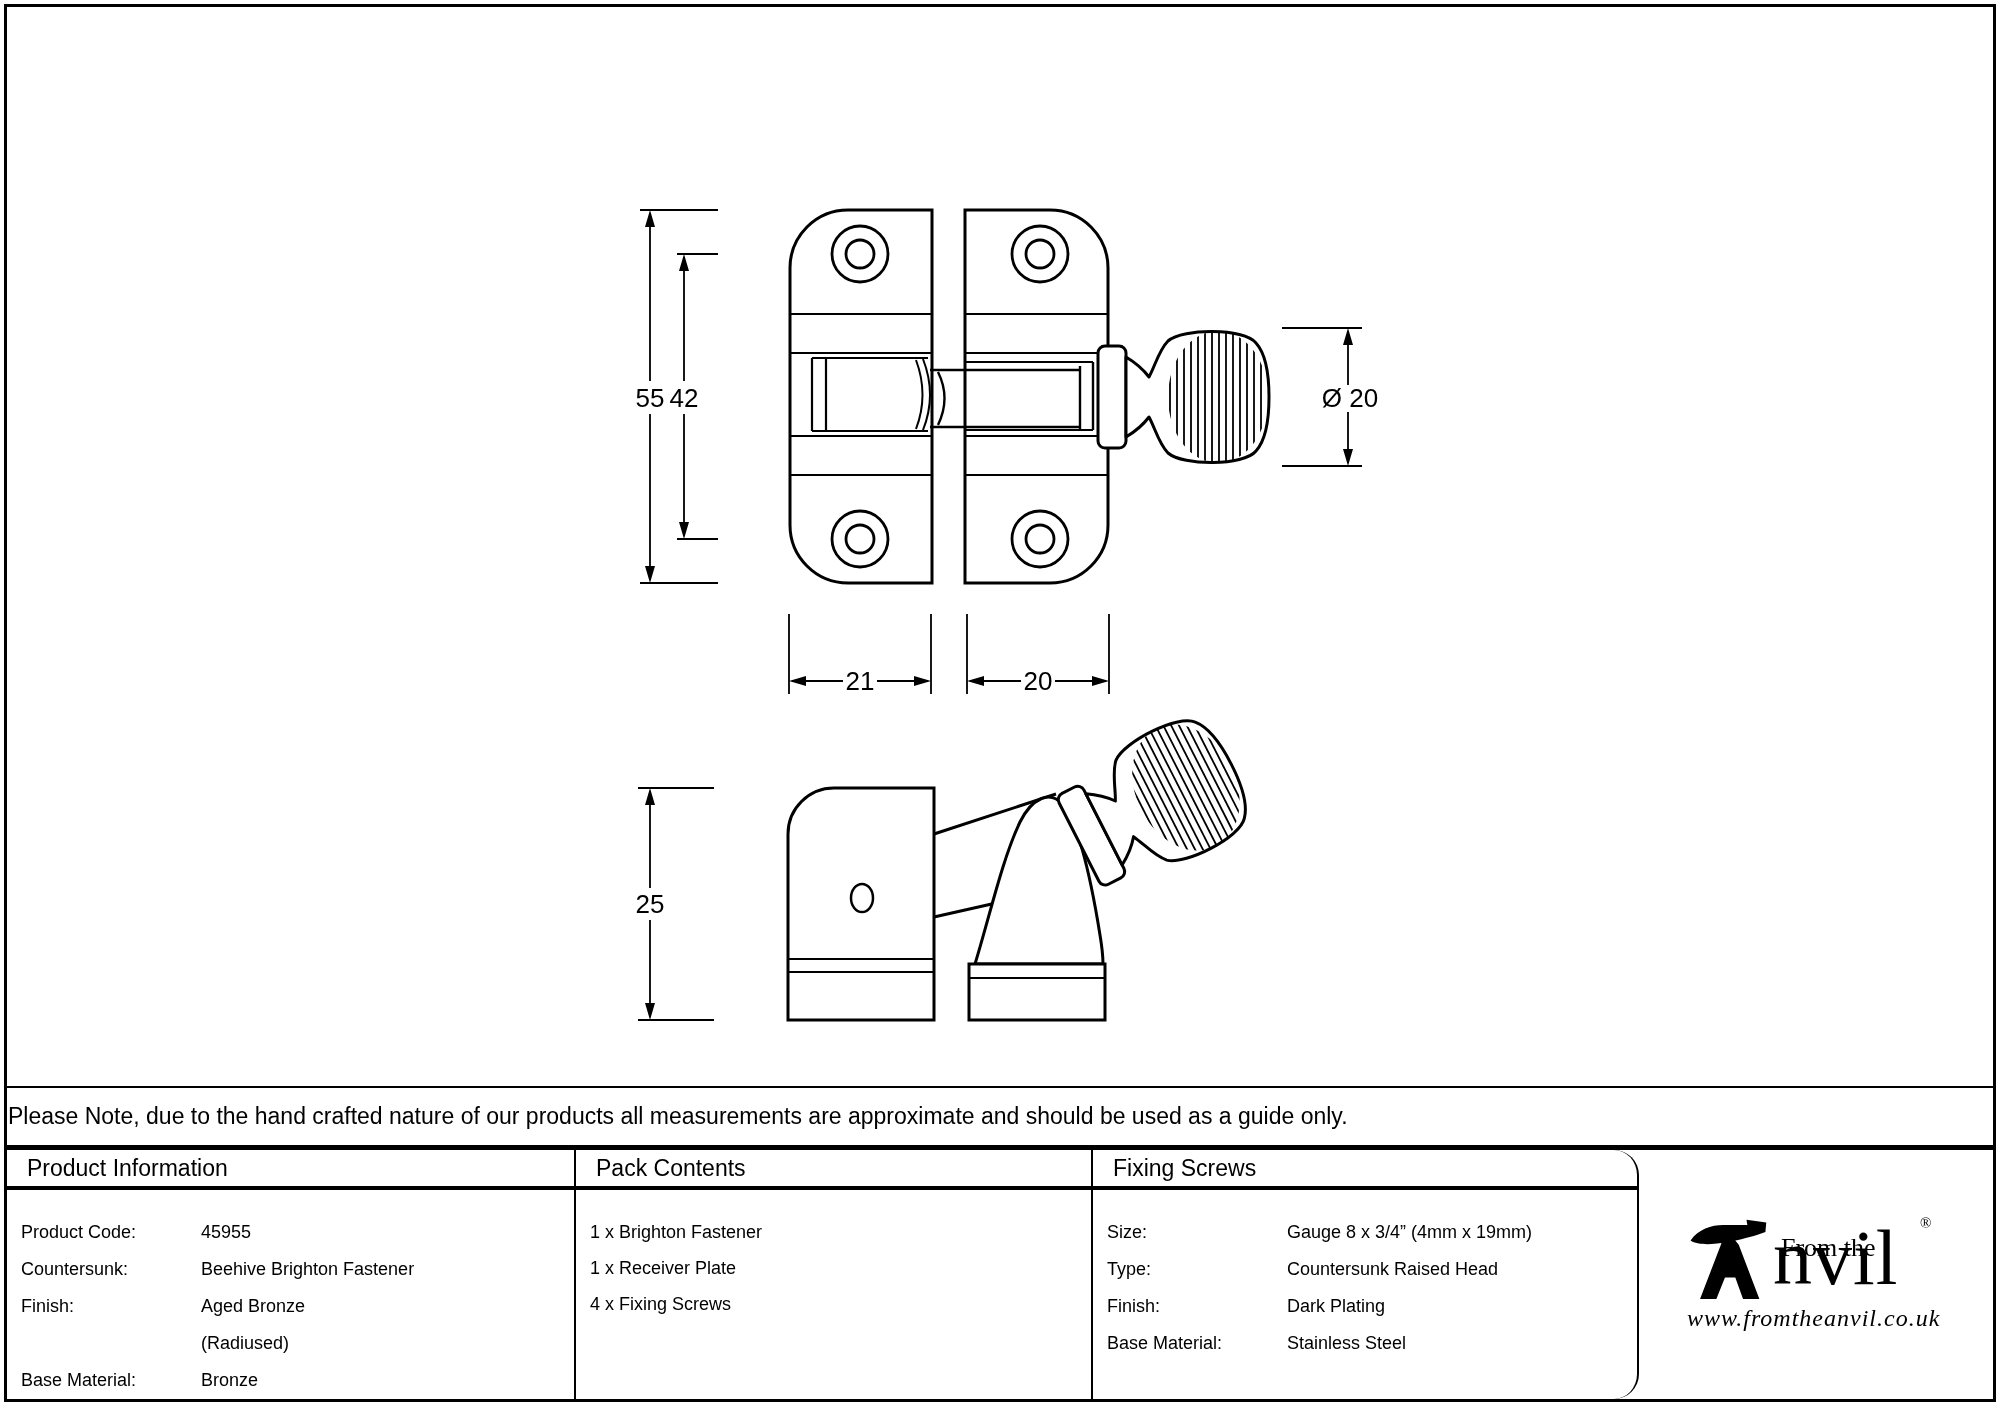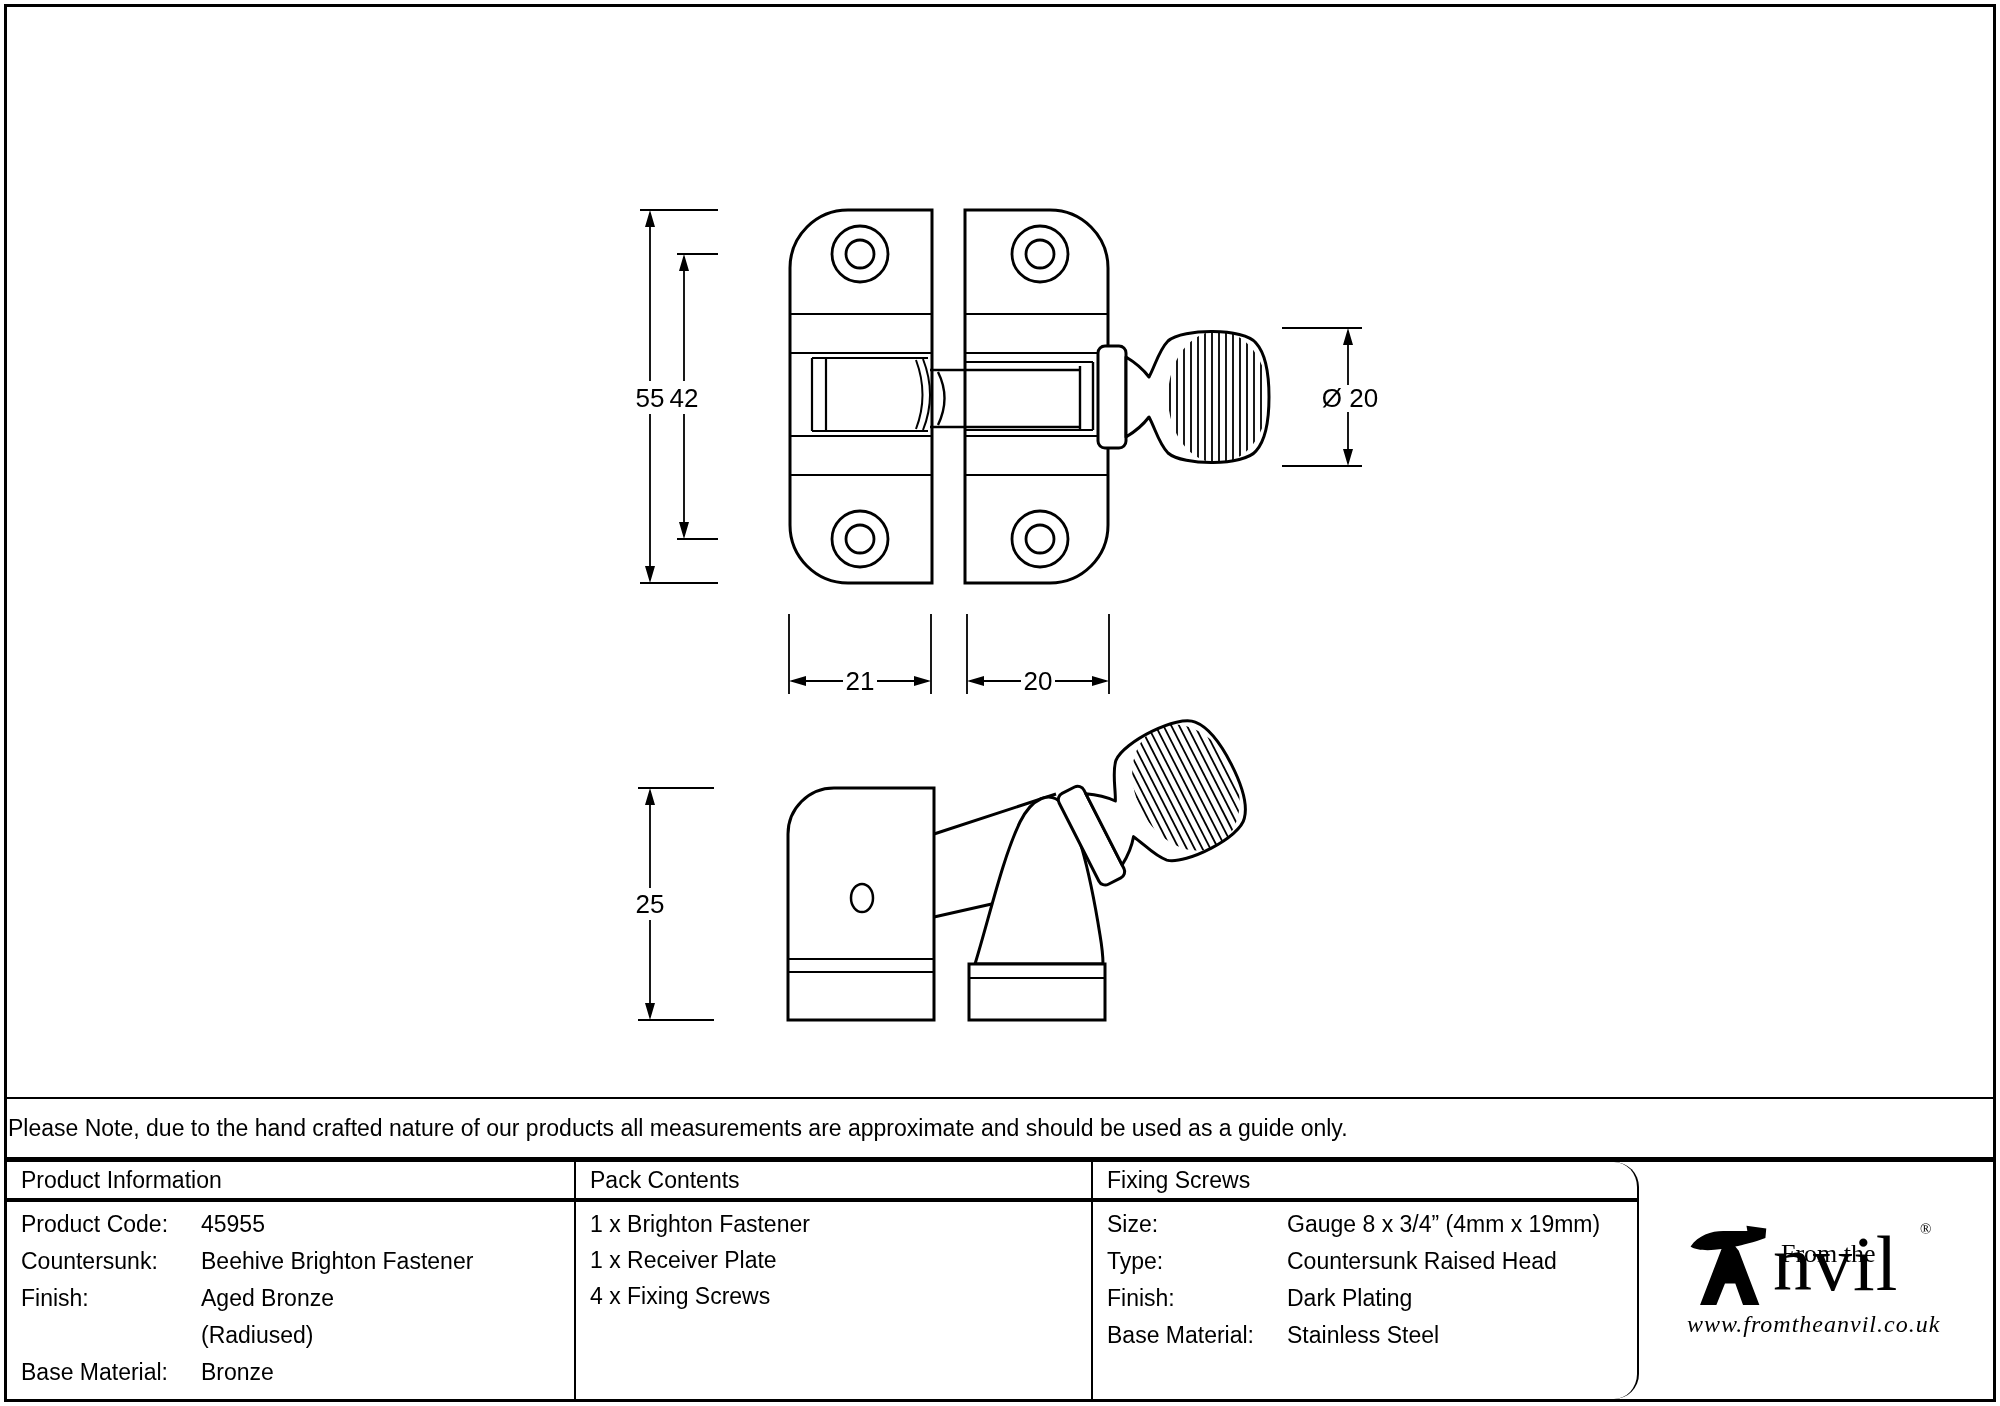--- a/index.html
+++ b/index.html
@@ -20,23 +20,23 @@
 
   .info-table { flex:1; display:flex; }
   .col { height:100%; }
   .col-sep { border-right:2px solid #000; }
   .col1 { width:569px; }
   .col2 { width:517px; }
   .col3 { width:546px;border-radius:25px; }
   .col4 { width:348px; display:flex; align-items:center; justify-content:center; }
   .col-header {
     height:40px; border-bottom:4px solid #000;
-    font-size:23px; display:flex; align-items:center; padding-left:14px;
+    font-size:23px; display:flex; align-items:center; padding-left:20px;
   }
-  .col-body { padding:4px 0 0 14px; font-size:23px; }
+  .col-body { padding:24px 0 0 14px; font-size:18px; }
   .spec-row { line-height:37px; white-space:nowrap; }
   .spec-label { display:inline-block; width:180px; }
   .pack-item { line-height:36px; white-space:nowrap; }
 
   
   .logo { position:relative; width:252px; height:116px; }
   .logo .anvil-svg { position:absolute; left:0; top:2px; }
   .logo .from-the { position:absolute; left:94px; top:16px; font-family:"Liberation Serif", serif; font-size:26px; }
   .logo .reg { position:absolute; left:233px; top:-2px; font-family:"Liberation Serif", serif; font-size:15px; }
   .logo .nvil { position:absolute; left:86px; top:2px; font-family:"Liberation Serif", serif; font-size:78px; line-height:1; letter-spacing:1px; }

